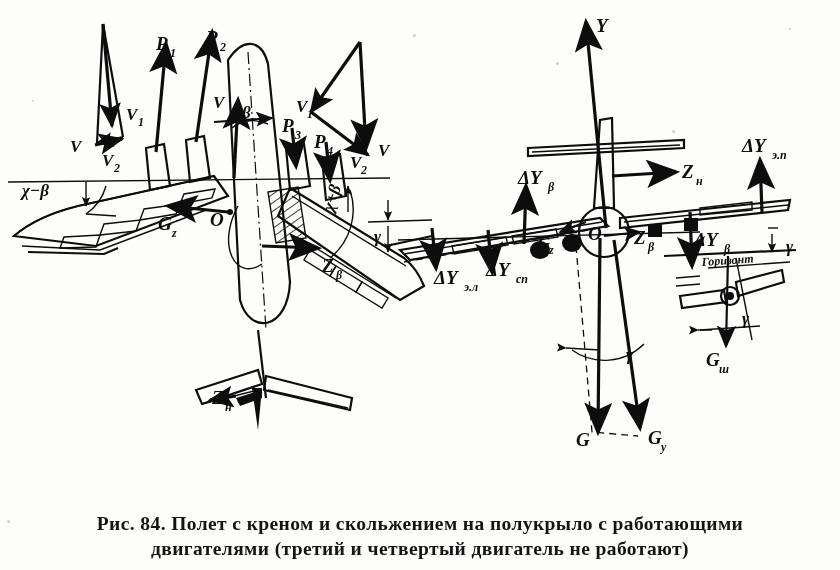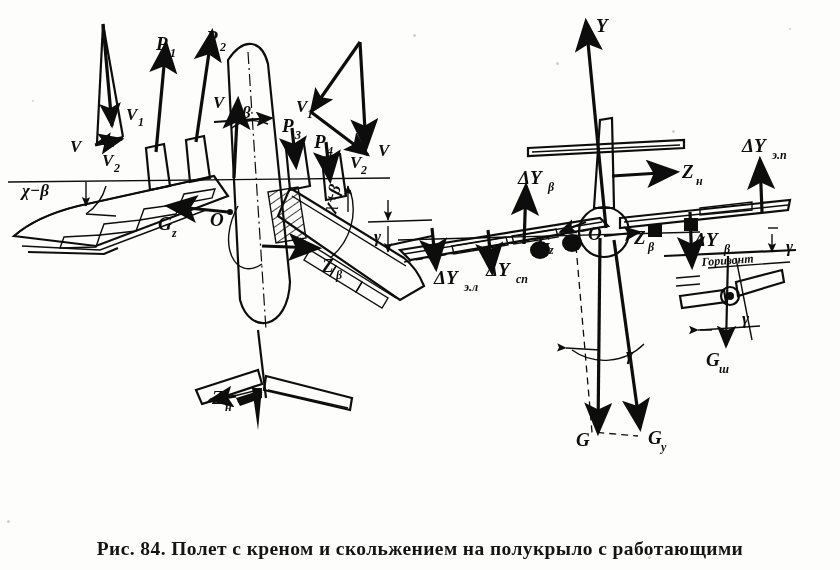--- a/index.html
+++ b/index.html
@@ -345,15 +345,16 @@
   <div class="noise" style="left:413px;top:34px;width:3px;height:3px;"></div>
   <div class="noise" style="left:556px;top:62px;width:3px;height:3px;"></div>
   <div class="noise" style="left:789px;top:28px;width:2px;height:2px;"></div>
   <div class="noise" style="left:32px;top:100px;width:2px;height:2px;"></div>
   <div class="noise" style="left:672px;top:130px;width:3px;height:3px;"></div>
   <div class="noise" style="left:7px;top:520px;width:3px;height:3px;"></div>
   <div class="noise" style="left:648px;top:556px;width:3px;height:3px;"></div>
 
   <div class="caption-box">
     <div class="caption-line">Рис. 84. Полет с креном и скольжением на полукрыло  с  работающими</div>
+    <div class="caption-line l2">двигателями (третий и четвертый двигатель не работают)</div>
   </div>
 
 </div>
 
 </body></html>

